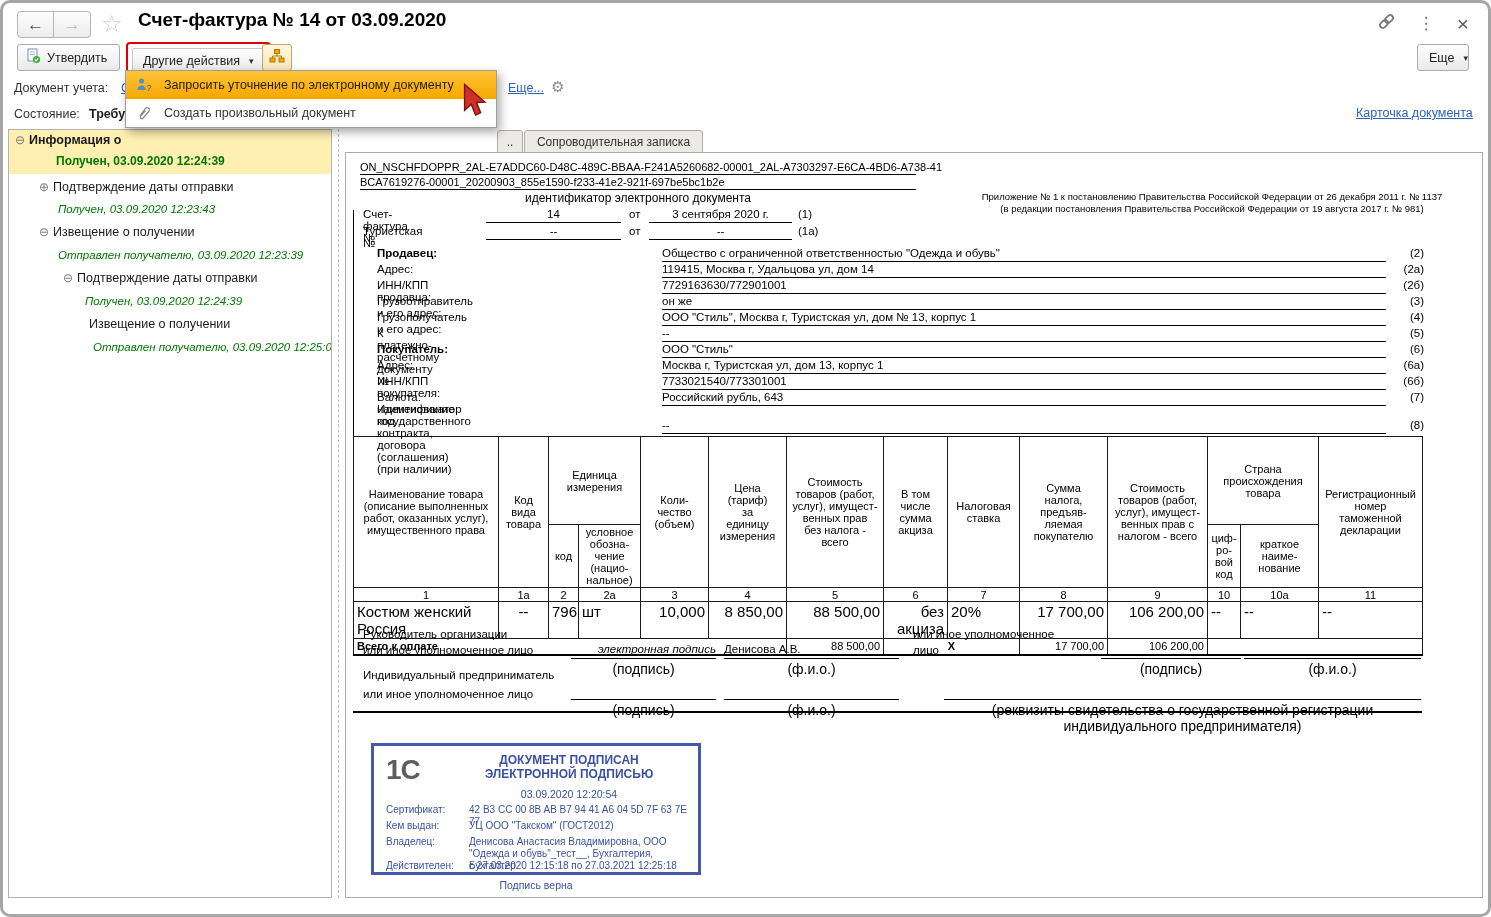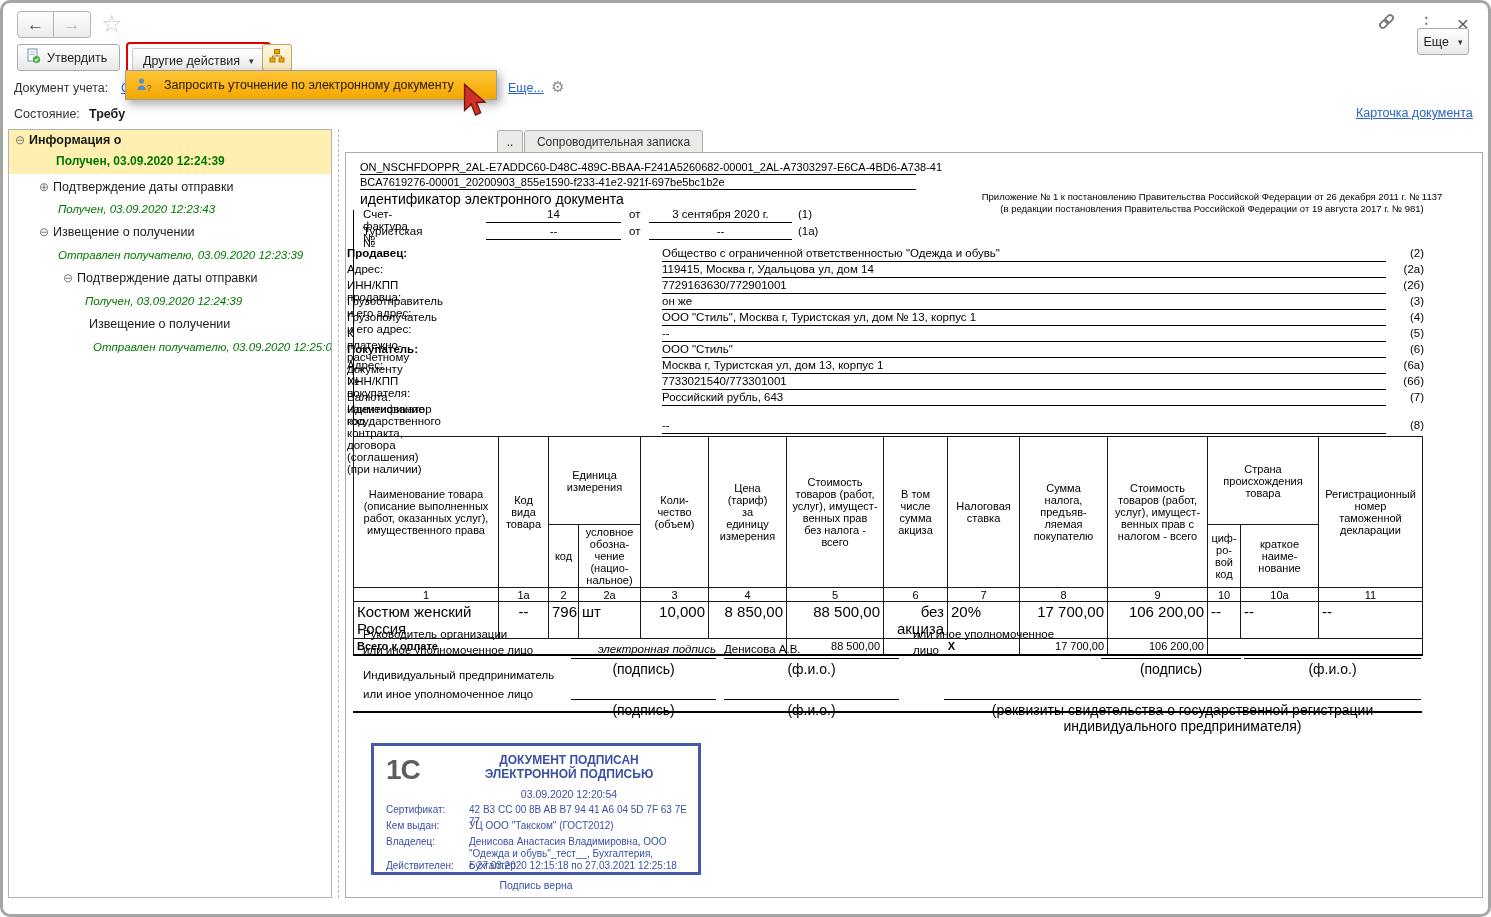--- a/index.html
+++ b/index.html
@@ -18,21 +18,21 @@
   .kebab { font-size:17px; letter-spacing:0; color:#6e6e6e; }
   .closex { font-size:21px; color:#5c5c5c; line-height:18px; }
 
   
   .btn { display:inline-flex; align-items:center; justify-content:center; gap:6px; border:1px solid #acacac; border-radius:3px; background:linear-gradient(#fefefe,#e9e9e9); font-size:12.5px; color:#222; }
   .approve { position:absolute; left:17px; top:44px; height:27px; padding:0 12px 0 8px; }
   .redbox { position:absolute; left:126px; top:42px; border:2px solid #e00000; border-radius:4px; padding:4px; }
   .otheractions { height:26px; padding:0 10px; border:1px solid #c9c9c9; border-radius:2px; }
   .caret { font-size:9px; color:#333; margin-left:3px; }
   .orgbtn { position:absolute; left:262px; top:44px; width:30px; height:27px; background:linear-gradient(#fdf6e0,#f6e7bd); border:1px solid #c0a85e; }
-  .morebtn { position:absolute; left:1417px; top:28px; width:52px; height:27px; }
+  .morebtn { position:absolute; left:1417px; top:44px; width:52px; height:27px;justify-content:flex-end; }
 
   
   .inforow { position:absolute; font-size:12.5px; color:#333; }
   .link { color:#2a63c0; text-decoration:underline; cursor:pointer; }
   .gear { font-size:15px; color:#8b8b8b; }
   .statebold { font-weight:bold; color:#1a1a1a; }
 
   
   .tab { position:absolute; top:130px; height:23px; background:#eceae6; border:1px solid #ababab; border-radius:3px 3px 0 0; display:flex; align-items:center; justify-content:center; font-size:12px; color:#333; }
 
@@ -45,27 +45,27 @@
   .tline { position:absolute; font-size:12.5px; color:#1a1a1a; white-space:nowrap; display:flex; align-items:center; gap:4px; }
   .exp { color:#7d7d7d; font-size:12px; }
   .tsel { position:absolute; left:0; top:0; width:100%; height:44px; background:#ffefb0; }
   .tstat { position:absolute; font-size:11.5px; font-style:italic; color:#007800; white-space:nowrap; }
   .tstat.rootst { font-style:normal; font-weight:bold; font-size:12px; }
 
   
   .doc { position:absolute; inset:0; font-size:11.5px; color:#000; }
   .idblock { position:absolute; left:14px; top:7px; width:556px; font-size:11px; }
   .idline { border-bottom:1px solid #000; line-height:14px; white-space:nowrap; }
-  .idcap { text-align:left; font-size:14px; padding-top:1px; }
+  .idcap { text-align:center; font-size:12px; padding-top:1px; }
   .appendix { position:absolute; left:612px; top:38px; width:508px; font-size:9.5px; text-align:center; line-height:12px; }
   .formborder { position:absolute; left:7px; top:57px; height:226px; border-left:1px solid #000; }
   .invrow { position:absolute; height:16px; font-size:11.5px; }
   .invlabel { position:absolute; left:17px; }
   .uval { position:absolute; border-bottom:1px solid #000; text-align:center; height:15px; }
-  .frow .flabel { position:absolute; left:1px; white-space:pre-line; }
+  .frow .flabel { position:absolute; left:31px; white-space:pre-line; }
   .frow .fval { position:absolute; left:316px; width:724px; border-bottom:1px solid #000; height:15px; }
   .frow .fnum { position:absolute; left:1038px; width:40px; text-align:right; }
   .bold { font-weight:bold; }
 
   table.items { position:absolute; left:7px; top:283px; width:1069px; border-collapse:collapse; table-layout:fixed; font-size:11px; }
   table.items th, table.items td { border:1px solid #1a1a1a; padding:1px 3px; }
   table.items thead tr.hdr th { font-weight:normal; white-space:pre-line; vertical-align:middle; text-align:center; line-height:12px; }
   table.items tr.nums th { height:14px; font-weight:normal; text-align:center; padding:0; }
   table.items tr.datarow td { height:30px; vertical-align:top; font-size:15px; }
   table.items tr.total td { height:16px; font-size:11px; }
@@ -99,20 +99,21 @@
 
   <div class="navgrp">
     <div class="navbtn back">
         <span>←</span>
       </div>
     <div class="navbtn fwd">
         <span>→</span>
       </div>
   </div>
   <div class="star">☆</div>
+  <div class="title">Счет-фактура № 14 от 03.09.2020</div>
   <div class="winicons">
     <span>
       <svg width="19" height="19" viewBox="0 0 20 20">
           <g transform="rotate(-45 10 10)" stroke="#777" stroke-width="1.8" fill="none">
             <rect x="1.5" y="7" width="9.5" height="6" rx="3"></rect>
             <rect x="9" y="7" width="9.5" height="6" rx="3"></rect>
           </g>
         </svg>
     </span>
     <span class="kebab">⋮</span>
@@ -464,20 +465,28 @@
     <div class="mitem hl">
       <span class="micon">
         <svg width="16" height="16" viewBox="0 0 16 16">
             <circle cx="5.5" cy="4" r="2.5" fill="#4d8fd1"></circle>
             <path d="M1.5 13 Q1.5 8.5 5.5 8.5 Q9.5 8.5 9.5 13 Z" fill="#4d8fd1"></path>
             <text x="10.5" y="14" font-size="9" fill="#555" font-family="Liberation Sans, sans-serif">?</text>
           </svg>
       </span>
       <span>Запросить уточнение по электронному документу</span>
     </div>
+    <div class="mitem">
+      <span class="micon">
+        <svg width="16" height="16" viewBox="0 0 16 16">
+            <path d="M4 10.5 L9.5 3.5 a2.2 2.2 0 0 1 3.4 2.8 L7.2 13 a1.6 1.6 0 0 1 -2.5 -2 L9.5 5.5" stroke="#8a8a8a" stroke-width="1.2" fill="none"></path>
+          </svg>
+      </span>
+      <span>Создать произвольный документ</span>
+    </div>
   </div>
 
   <div class="cursor">
     <svg width="27" height="36" viewBox="0 0 14 20">
         <path d="M1.5 0.8 L1.5 15.2 L5.2 11.8 L7.6 17.8 L10.4 16.5 L8.1 10.8 L12.8 10.6 Z" fill="#cf3126" stroke="#7d130c" stroke-width="0.8"></path>
       </svg>
   </div>
 
   <div class="frame"></div>
 </div>

